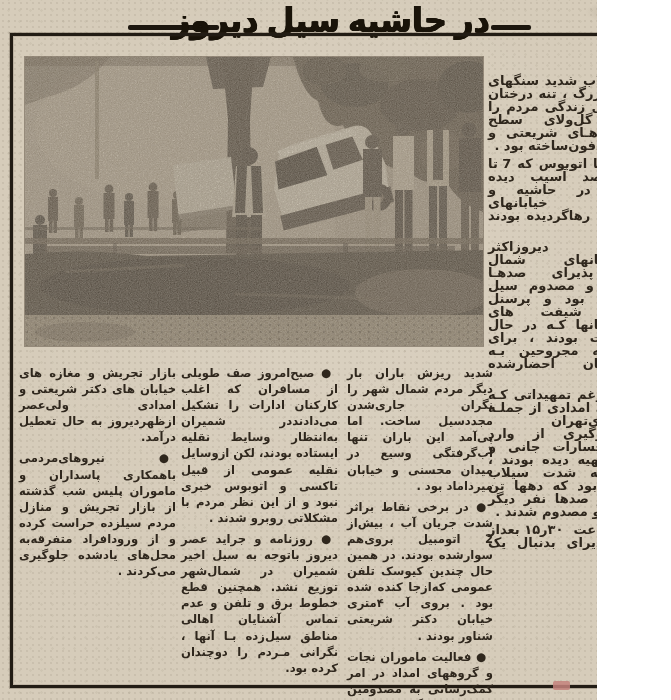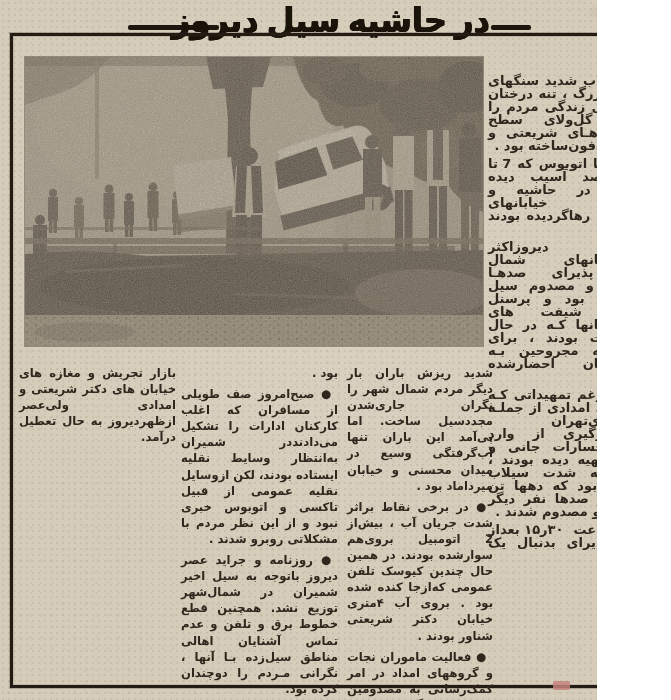--- a/index.html
+++ b/index.html
@@ -262,24 +262,24 @@
     <p>● ساعت ۳۰ر۱۵ بعداز ظهر پذیرای بدنبال یک رگبار</p>
   </div>
 
   <div class="col col-2">
     <p class="cont">شدید ریزش باران بار دیگر مردم شمال شهر را نگران جاری‌شدن مجددسیل ساخت. اما پی‌آمد این باران تنها آب‌گرفتگی وسیع در میدان محسنی و خیابان میرداماد بود .</p>
     <p>● در برخی نقاط براثر شدت جریان آب ، بیش‌از 2 اتومبیل بروی‌هم سوارشده بودند. در همین حال چندین کیوسک تلفن عمومی که‌ازجا کنده شده بود . بروی آب ۴متری خیابان دکتر شریعتی شناور بودند .</p>
     <p>● فعالیت ماموران نجات و گروههای امداد در امر کمک‌رسانی به مصدومین و سیل‌زدگان دیروز چشمگیـر</p>
   </div>
 
   <div class="col col-3">
-    <p class="cont">بود .</p>
     <p>● صبح‌امروز صف طویلی از مسافران که اغلب کارکنان ادارات را تشکیل می‌دادنددر شمیران به‌انتظار وسایط نقلیه ایستاده بودند، لکن ازوسایل نقلیه عمومی از قبیل تاکسی و اتوبوس خبری نبود و از این نظر مردم با مشکلاتی روبرو شدند .</p>
     <p>● روزنامه و جراید عصر دیروز باتوجه به سیل اخیر شمیران در شمال‌شهر توزیع نشد. همچنین قطع خطوط برق و تلفن و عدم تماس آشنایان اهالی مناطق سیل‌زده بـا آنها ، نگرانی مـردم را دوچندان کرده بود.</p>
 
   </div>
 
   <div class="col col-4">
     <p class="cont">بازار تجریش و مغازه های خیابان های دکتر شریعتی و امدادی ولی‌عصر ازظهردیروز به حال تعطیل درآمد.</p>
+    <p>● نیروهای‌مردمی باهمکاری پاسداران و ماموران پلیس شب گذشته از بازار تجریش و منازل مردم سیلزده حراست کرده و از ورودافراد متفرقه‌به محل‌های یادشده جلوگیری می‌کردند .</p>
   </div>
 
   <div class="artifact-pink"></div>
 </div>
 
 </body></html>

